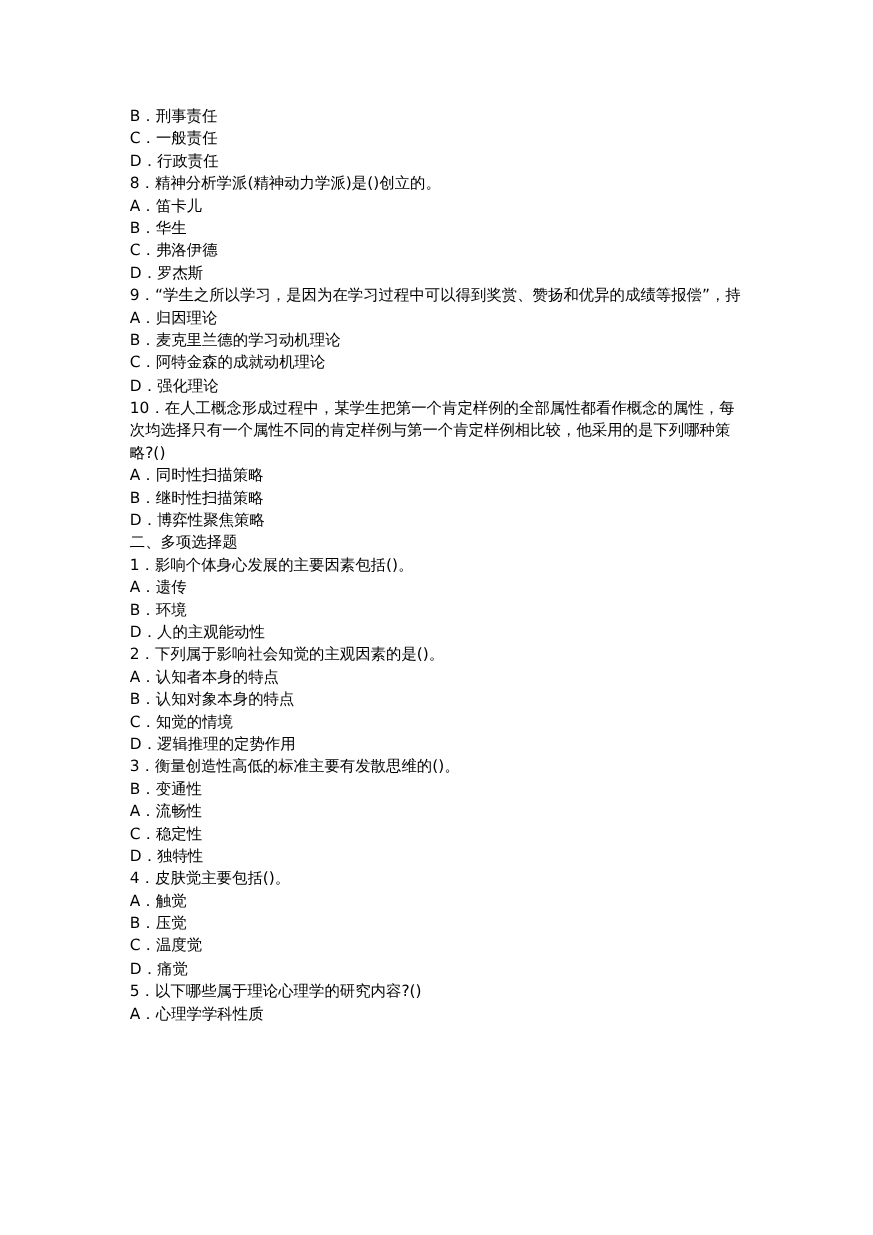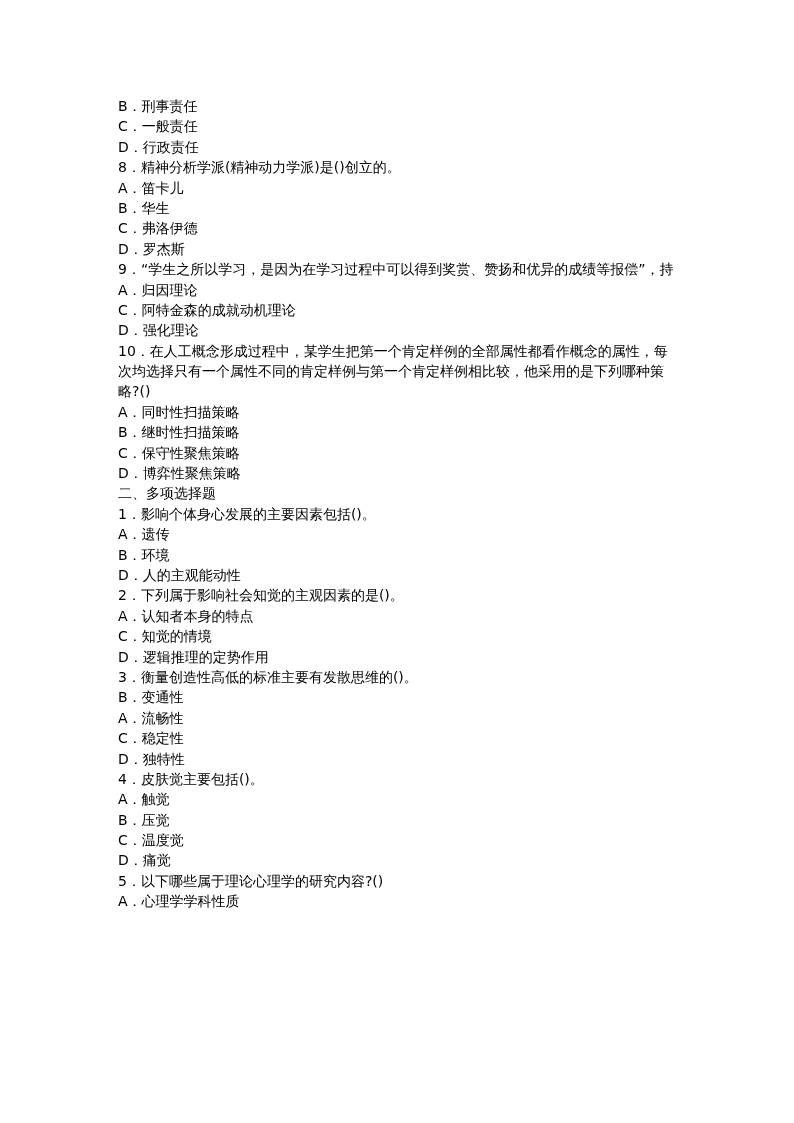--- a/index.html
+++ b/index.html
@@ -36,36 +36,37 @@
   <div class="line">B．刑事责任</div>
   <div class="line">C．一般责任</div>
   <div class="line">D．行政责任</div>
   <div class="line">8．精神分析学派(精神动力学派)是()创立的。</div>
   <div class="line">A．笛卡儿</div>
   <div class="line">B．华生</div>
   <div class="line">C．弗洛伊德</div>
   <div class="line">D．罗杰斯</div>
   <div class="line">9．“学生之所以学习，是因为在学习过程中可以得到奖赏、赞扬和优异的成绩等报偿”，持</div>
   <div class="line">A．归因理论</div>
+  <div class="line">B．麦克里兰德的学习动机理论</div>
   <div class="line">C．阿特金森的成就动机理论</div>
   <div class="line">D．强化理论</div>
   <div class="line">10．在人工概念形成过程中，某学生把第一个肯定样例的全部属性都看作概念的属性，每</div>
   <div class="line">次均选择只有一个属性不同的肯定样例与第一个肯定样例相比较，他采用的是下列哪种策</div>
   <div class="line">略?()</div>
   <div class="line">A．同时性扫描策略</div>
   <div class="line">B．继时性扫描策略</div>
-  <div class="line">C．保守性聚焦策略</div>
   <div class="line">D．博弈性聚焦策略</div>
   <div class="line">二、多项选择题</div>
   <div class="line">1．影响个体身心发展的主要因素包括()。</div>
   <div class="line">A．遗传</div>
   <div class="line">B．环境</div>
   <div class="line">D．人的主观能动性</div>
   <div class="line">2．下列属于影响社会知觉的主观因素的是()。</div>
   <div class="line">A．认知者本身的特点</div>
+  <div class="line">B．认知对象本身的特点</div>
   <div class="line">C．知觉的情境</div>
   <div class="line">D．逻辑推理的定势作用</div>
   <div class="line">3．衡量创造性高低的标准主要有发散思维的()。</div>
   <div class="line">B．变通性</div>
   <div class="line">A．流畅性</div>
   <div class="line">C．稳定性</div>
   <div class="line">D．独特性</div>
   <div class="line">4．皮肤觉主要包括()。</div>
   <div class="line">A．触觉</div>
   <div class="line">B．压觉</div>

